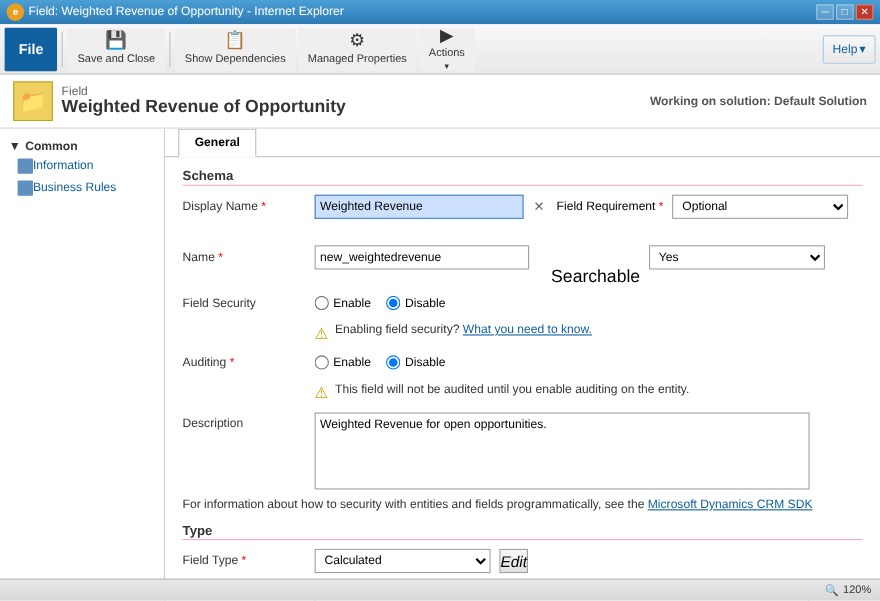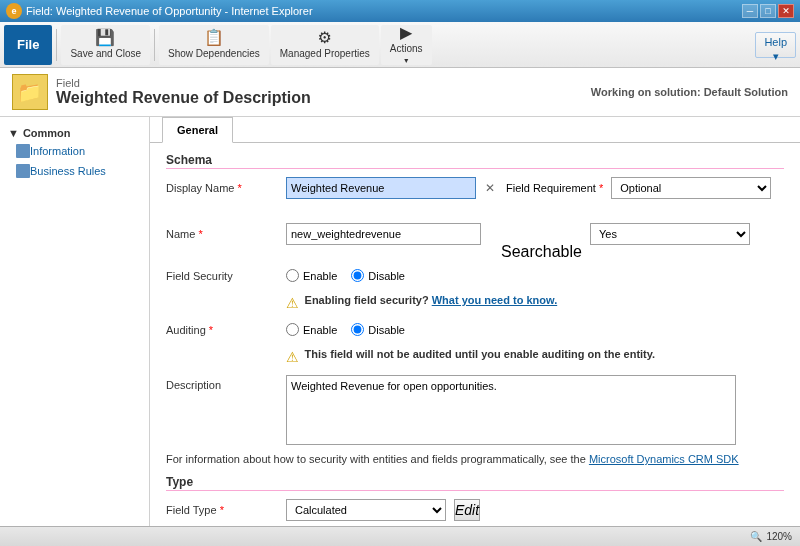--- a/index.html
+++ b/index.html
@@ -17,21 +17,21 @@
     
     .toolbar { background: linear-gradient(to bottom, #f8f8f8, #e8e8e8); border-bottom: 1px solid #c0c0c0; height: 46px; display: flex; align-items: center; padding: 0 4px; gap: 2px; }
     .toolbar-btn { display: flex; flex-direction: column; align-items: center; justify-content: center; padding: 3px 8px; border: 1px solid transparent; border-radius: 2px; cursor: pointer; height: 40px; min-width: 36px; gap: 2px; font-size: 11px; color: #333; }
     .toolbar-btn .btn-icon { font-size: 16px; line-height: 1; }
     .toolbar-btn.file-btn { background: #1060a0; color: white; font-weight: bold; padding: 3px 12px; font-size: 13px; border-radius: 2px; }
     .toolbar-separator { width: 1px; height: 32px; background: #c0c0c0; margin: 0 2px; }
     .toolbar-btn-text { font-size: 10px; }
     .dropdown-arrow { font-size: 8px; }
 
     
-    .help-btn { margin-left: auto; display: flex; align-items: center; gap: 2px; padding: 3px 8px; border: 1px solid #aac8e8; border-radius: 2px; background: linear-gradient(to bottom, #f8f8f8, #e8e8e8); cursor: pointer; font-size: 11px; color: #1060a0; height: 26px; flex-direction: column; }
+    .help-btn { margin-left: auto; display: flex; align-items: center; gap: 2px; padding: 3px 8px; border: 1px solid #aac8e8; border-radius: 2px; background: linear-gradient(to bottom, #f8f8f8, #e8e8e8); cursor: pointer; font-size: 11px; color: #1060a0; height: 26px; }
 
     
     .main-container { display: flex; height: calc(546px - 68px); }
 
     
     .sidebar { width: 150px; background: white; border-right: 1px solid #d0d0d0; padding: 4px 0; }
     .sidebar-header { padding: 6px 8px 2px 8px; font-size: 11px; font-weight: bold; color: #333; display: flex; align-items: center; gap: 4px; }
     .sidebar-item { display: flex; align-items: center; gap: 0; padding: 3px 8px 3px 16px; cursor: pointer; color: #1060a0; font-size: 11px; }
     .sidebar-item-icon { width: 14px; height: 14px; background: #6090c0; border-radius: 1px; display: flex; align-items: center; justify-content: center; }
     .tab-bar { background: white; border-bottom: 1px solid #c0c0c0; padding: 0 12px; display: flex; }
@@ -44,21 +44,21 @@
     .text-input { width: 190px; height: 22px; border: 1px solid #a0a0a0; padding: 2px 4px; font-size: 11px; background: white; }
     .text-input.highlighted { background: #cce0ff; border-color: #4080c0; }
     .select-box { height: 22px; border: 1px solid #a0a0a0; font-size: 11px; background: white; padding: 1px 4px; }
     .select-box-wide { width: 160px; }
 
     .radio-group { display: flex; align-items: center; gap: 14px; }
     .radio-label { display: flex; align-items: center; gap: 4px; font-size: 11px; cursor: pointer; }
 
     .info-row { display: flex; align-items: flex-start; margin-bottom: 8px; padding: 4px 0; }
     .warning-icon { color: #d0a000; font-size: 14px; margin-right: 6px; margin-top: 1px; }
-    .info-text { font-size: 11px; color: #333; font-weight: bold; }
+    .info-text { font-size: 11px; color: #333; }
     .info-link { color: #1060a0; text-decoration: underline; cursor: pointer; }
 
     .description-textarea { width: 100%; height: 70px; border: 1px solid #a0a0a0; padding: 4px; font-size: 11px; resize: none; background: white; font-family: inherit; }
 
     .data-type-select { width: 160px; height: 22px; }
     .field-type-select { width: 160px; height: 22px; }
     .edit-btn { height: 22px; padding: 0 0; border: 1px solid #a0a0a0; background: linear-gradient(to bottom, #f8f8f8, #e0e0e0); cursor: pointer; font-size: 14px; margin-left: 8px; font-style: italic; }
 
     .clear-btn { width: 16px; height: 16px; border: none; background: none; cursor: pointer; color: #666; font-size: 12px; margin-left: 2px; }
 
@@ -105,21 +105,21 @@
     <span>Help</span>
     <span>▾</span>
   </button>
 </div>
 
 <div style="background: white; border-bottom: 1px solid #d0d0d0; padding: 6px 12px; display: flex; align-items: center; justify-content: space-between;">
   <div style="display: flex; align-items: center; gap: 8px;">
     <div style="width: 36px; height: 36px; background: #f0d060; border: 1px solid #c0a020; display: flex; align-items: center; justify-content: center; font-size: 20px;">📁</div>
     <div>
       <div style="font-size: 11px; color: #666;">Field</div>
-      <div style="font-size: 16px; font-weight: bold; color: #333;">Weighted Revenue of Description</div>
+      <div style="font-size: 16px; font-weight: bold; color: #333;">Weighted Revenue of Opportunity</div>
     </div>
   </div>
   <div style="font-size: 11px; color: #555; font-weight: bold;">Working on solution: Default Solution</div>
 </div>
 
 <div class="main-container">
 
   <div class="sidebar">
     <div class="sidebar-header">
       <span>▼</span>

